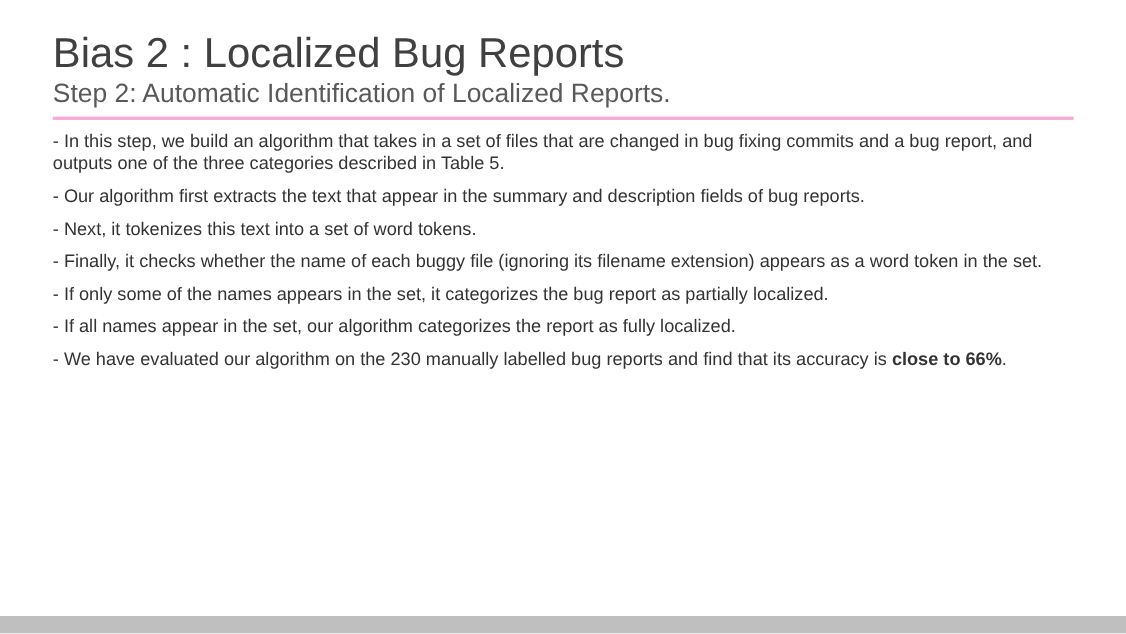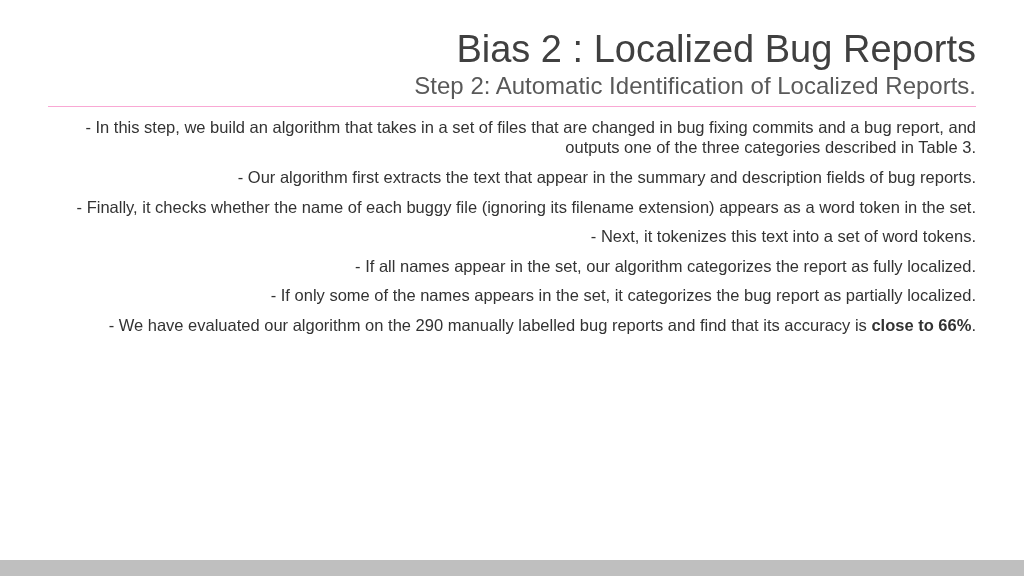--- a/index.html
+++ b/index.html
@@ -1,19 +1,18 @@
 <!DOCTYPE html>
 <html><head>
   <meta charset="utf-8">
   <style>
     * {
       margin: 0;
       padding: 0;
       box-sizing: border-box;
-      text-align: right;
     }
     body {
       width: 1024px;
       height: 576px;
       font-family: "Segoe UI Light", "Segoe UI", Arial, sans-serif;
       background: #ffffff;
       position: relative;
       overflow: hidden;
     }
     .slide {
@@ -24,21 +23,21 @@
       font-weight: 300;
       color: #404040;
       line-height: 1.15;
     }
     .subtitle {
       font-size: 24px;
       font-weight: 300;
       color: #595959;
       margin-top: 0px;
       padding-bottom: 6px;
-      border-bottom: 1px solid #f9a8d4;
+      border-bottom: 3px solid #f9a8d4;
     }
     .content {
       margin-top: 10px;
     }
     .content p {
       font-size: 16.5px;
       font-weight: 300;
       color: #333333;
       line-height: 1.25;
       margin-bottom: 9px;
@@ -55,23 +54,23 @@
       background: #bfbfbf;
     }
   </style>
 </head>
 <body>
 
 <div class="slide">
   <h1 class="title">Bias 2 : Localized Bug Reports</h1>
   <h2 class="subtitle">Step 2: Automatic Identification of Localized Reports.</h2>
   <div class="content">
-    <p>- In this step, we build an algorithm that takes in a set of files that are changed in bug fixing commits and a bug report, and outputs one of the three categories described in Table 3.</p>
+    <p>- In this step, we build an algorithm that takes in a set of files that are changed in bug fixing commits and a bug report, and outputs one of the three categories described in Table 5.</p>
     <p>- Our algorithm first extracts the text that appear in the summary and description fields of bug reports.</p>
+    <p>- Next, it tokenizes this text into a set of word tokens.</p>
     <p>- Finally, it checks whether the name of each buggy file (ignoring its filename extension) appears as a word token in the set.</p>
-    <p>- Next, it tokenizes this text into a set of word tokens.</p>
+    <p>- If only some of the names appears in the set, it categorizes the bug report as partially localized.</p>
     <p>- If all names appear in the set, our algorithm categorizes the report as fully localized.</p>
-    <p>- If only some of the names appears in the set, it categorizes the bug report as partially localized.</p>
-    <p><span>- We have evaluated our algorithm on the 290 manually labelled bug reports and find that its accuracy is </span><span class="bold">close to 66%</span><span>.</span></p>
+    <p><span>- We have evaluated our algorithm on the 230 manually labelled bug reports and find that its accuracy is </span><span class="bold">close to 66%</span><span>.</span></p>
   </div>
 </div>
 
 <div class="footer-bar"></div>
 
 </body></html>

